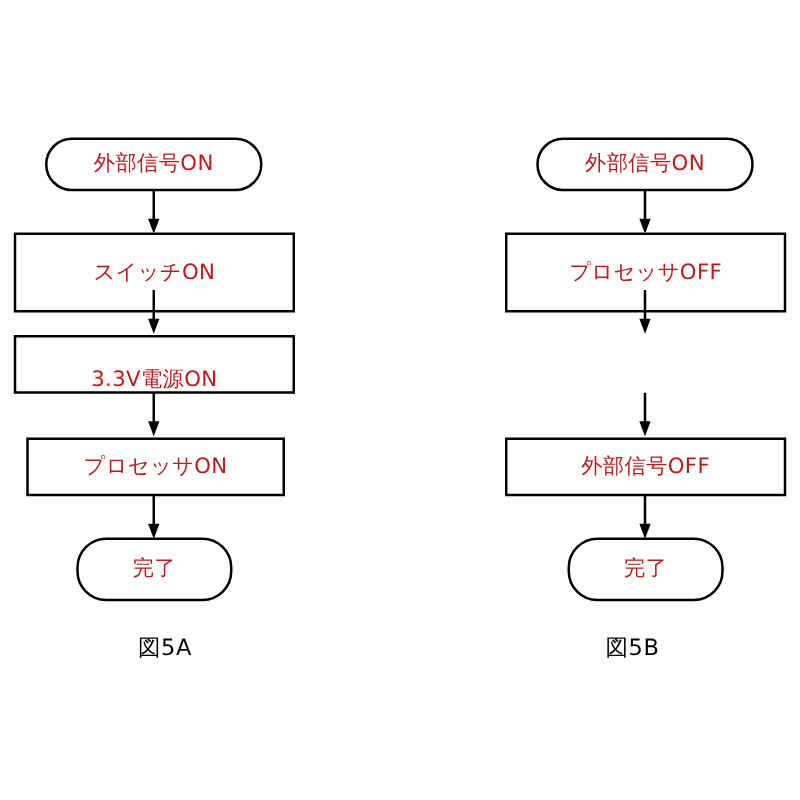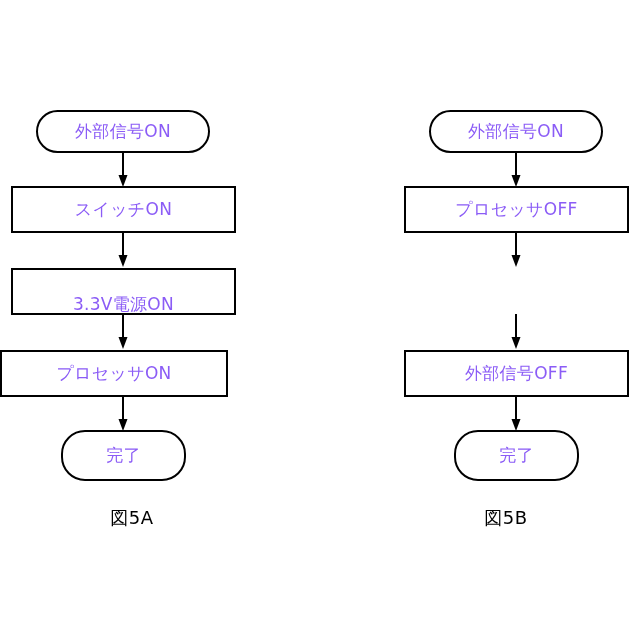--- a/index.html
+++ b/index.html
@@ -38,34 +38,34 @@
     display: flex;
     align-items: center;
     justify-content: center;
     text-align: center;
     line-height: 1;
   }
   .node .node-label {
     font-size: 17px;
     letter-spacing: 0.3px;
     white-space: nowrap;
-    color: #8b5cf6;
+    color: #b91c1c;
   }
   .node.terminal {
     border-radius: 24px;
   }
   .node.process {
     border-radius: 0;
   }
 
   
   .n-start   { left: 36px;  top: 110px; width: 174px; height: 43px; }
-  .n-step1   { left: 11px;  top: 186px; width: 225px; height: 47px; }
+  .n-step1   { left: 11px;  top: 186px; width: 225px; height: 64px; }
   .n-step2   { left: 11px;  top: 268px; width: 225px; height: 47px; align-items: flex-end; }
-  .n-step3   { left: 0;  top: 350px; width: 228px; height: 47px; }
+  .n-step3   { left: 21px;  top: 350px; width: 207px; height: 47px; }
   .n-end     { left: 61px;  top: 430px; width: 125px; height: 51px; }
 
   
   #flow-b .n-start { left: 109px; width: 174px; }
   #flow-b .n-step1,
   #flow-b .n-step2,
   #flow-b .n-step3 { left: 84px;  width: 225px; }
   #flow-b .n-end   { left: 134px; width: 125px; }
 
   

